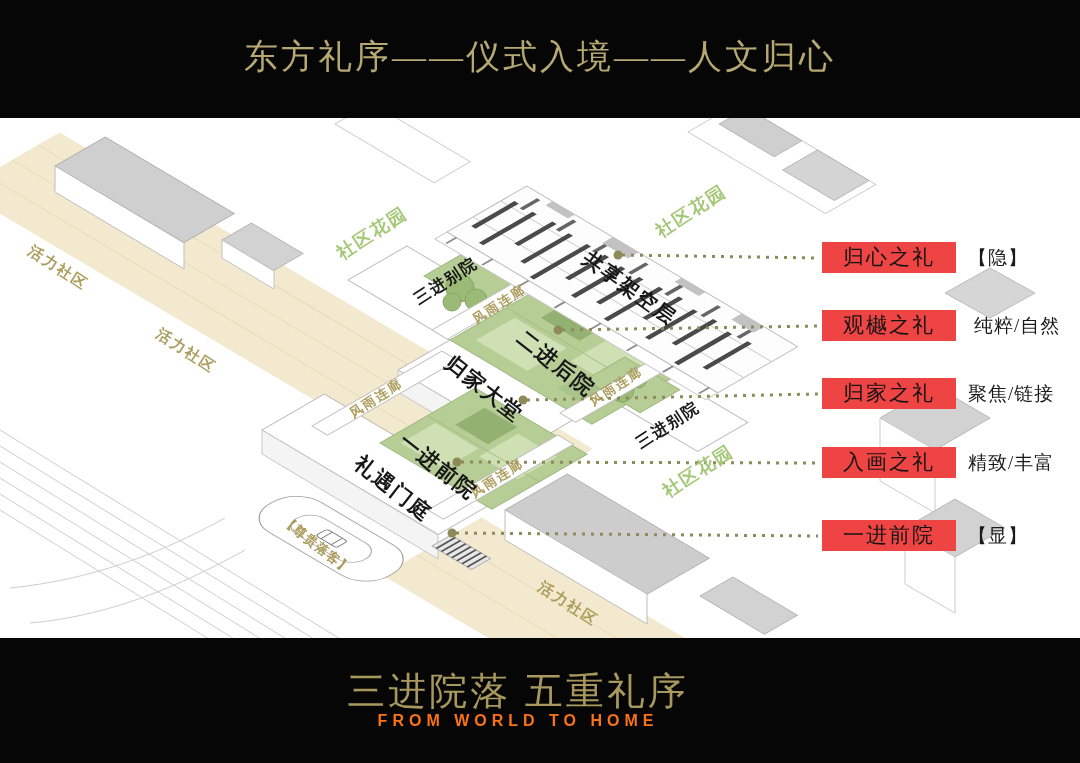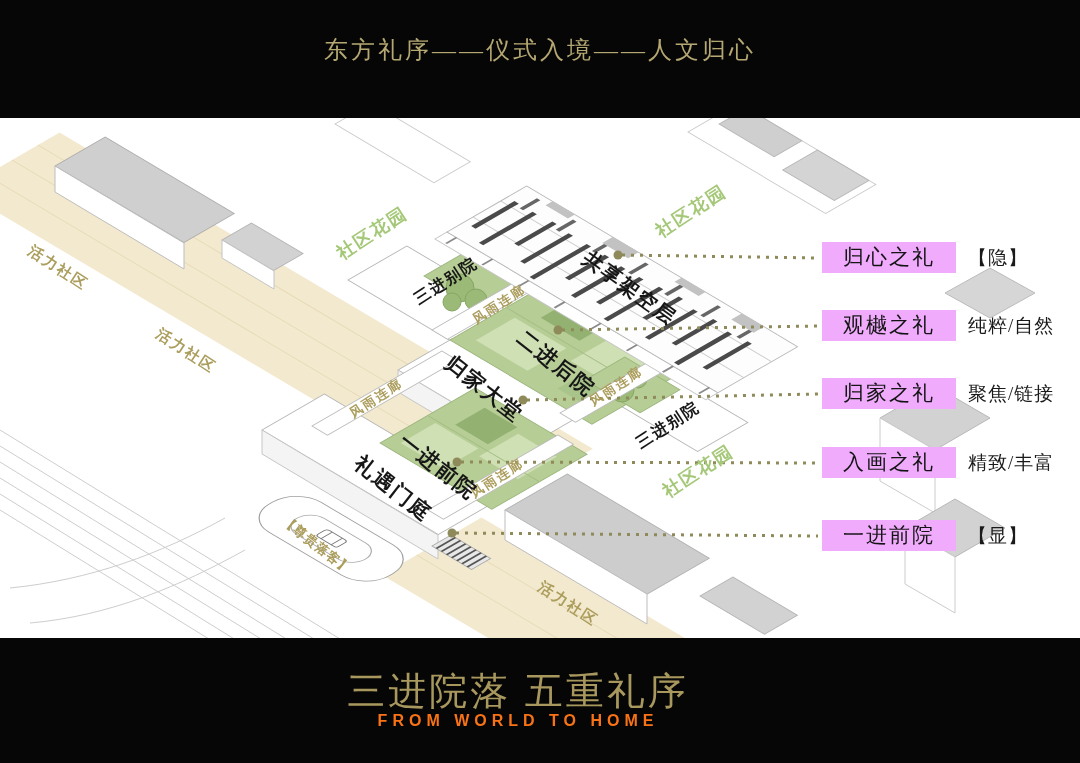--- a/index.html
+++ b/index.html
@@ -3,38 +3,38 @@
 <meta charset="utf-8">
 <style>
   html,body{margin:0;padding:0;background:#222;}
   .slide{position:relative;width:1080px;height:763px;background:#ffffff;overflow:hidden;
          font-family:"Liberation Sans","DejaVu Sans",sans-serif;}
   
   .band{position:absolute;left:0;width:1080px;background:#060606;}
   .band-top{top:0;height:118px;}
   .band-bottom{top:638px;height:125px;}
   .main-title{position:absolute;left:50%;top:34px;transform:translateX(-50%);
-      white-space:nowrap;color:#b5a872;font-size:24px;letter-spacing:3px;
+      white-space:nowrap;color:#b5a872;font-size:34px;letter-spacing:3px;
       font-family:"Liberation Serif","DejaVu Serif",serif;}
   .footer-title{position:absolute;left:518px;top:28px;transform:translateX(-50%);
       white-space:nowrap;color:#a8985e;font-size:38px;font-weight:normal;letter-spacing:3px;}
   .footer-subtitle{position:absolute;left:518px;top:74px;transform:translateX(-50%);
       white-space:nowrap;color:#f97316;font-size:16px;font-weight:bold;letter-spacing:5px;}
   
   .canvas{position:absolute;left:0;top:118px;width:1080px;height:520px;}
   .canvas svg{position:absolute;left:0;top:0;}
   
   .dlabel{position:absolute;white-space:nowrap;transform:translate(-50%,-50%) rotate(var(--r));
       font-family:"Liberation Serif","DejaVu Serif",serif;letter-spacing:2px;line-height:1;}
   .dlabel.green{color:#a5c878;font-weight:bold;}
   .dlabel.khaki{color:#ab9d5c;font-weight:bold;}
   .dlabel.black{color:#161616;font-weight:bold;}
   
   .callout{position:absolute;left:822px;height:31px;display:flex;align-items:center;}
-  .callout-box{width:134px;height:31px;background:#f0abfc;color:#141414;text-align:center;
+  .callout-box{width:134px;height:31px;background:#ef4444;color:#141414;text-align:center;
       line-height:31px;font-size:21px;letter-spacing:2px;
       font-family:"Liberation Serif","DejaVu Serif",serif;}
   .callout-note{margin-left:12px;color:#1a1a1a;font-size:19px;letter-spacing:1px;white-space:nowrap;
       font-family:"Liberation Serif","DejaVu Serif",serif;}
 </style>
 </head>
 <body>
 
 <div class="slide">
 
@@ -255,21 +255,21 @@
     <div class="dlabel black" style="left:556px;top:246px;--r:38deg;font-size:21px;">二进后院</div>
     <div class="dlabel black" style="left:484px;top:271px;--r:38deg;font-size:21px;">归家大堂</div>
     <div class="dlabel black" style="left:438px;top:349px;--r:38deg;font-size:21px;">一进前院</div>
     <div class="dlabel black" style="left:393px;top:371px;--r:38deg;font-size:21px;">礼遇门庭</div>
     <div class="dlabel khaki" style="left:317px;top:427px;--r:38deg;font-size:13px;letter-spacing:1px;">【尊贵落客】</div>
 
     <div class="callout" style="top:124px;">
       <div class="callout-box">归心之礼</div>
       <div class="callout-note">【隐】</div>
     </div>
-    <div class="callout" style="top:192px;">
+    <div class="callout" style="top:192px;gap:6px;">
       <div class="callout-box">观樾之礼</div>
       <div class="callout-note">纯粹/自然</div>
     </div>
     <div class="callout" style="top:260px;">
       <div class="callout-box">归家之礼</div>
       <div class="callout-note">聚焦/链接</div>
     </div>
     <div class="callout" style="top:329px;">
       <div class="callout-box">入画之礼</div>
       <div class="callout-note">精致/丰富</div>

